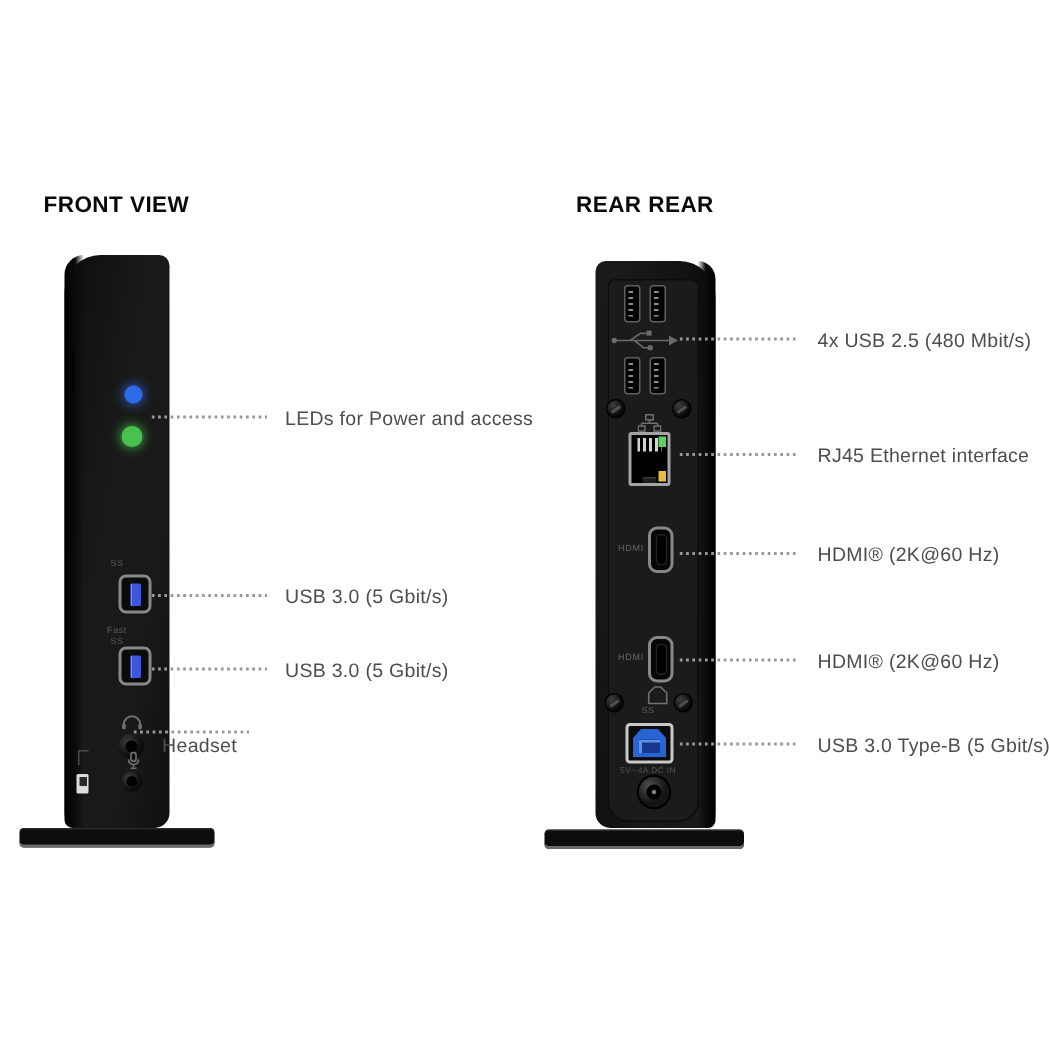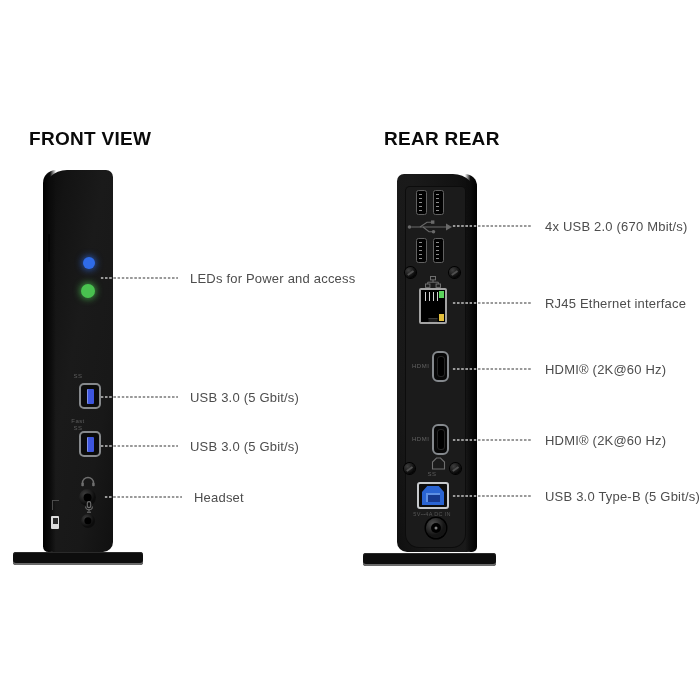--- a/index.html
+++ b/index.html
@@ -1,18 +1,18 @@
 <!DOCTYPE html>
 <html style="--title-text: #0a0a0a; --label-text: #4d4d4d; --leader-dot: #999999; --led-power: #2f6be8; --led-access: #49c14f; --usb3-blue: #3d55dd; --usbb-blue: #2a64d2; --rj45-led-green: #5bd35c; --rj45-led-yellow: #e4c03c;"><head>
 <meta charset="utf-8">
 <style>
   html,body{margin:0;padding:0;background:#fff;}
   .canvas{position:relative;width:700px;height:700px;background:#fff;overflow:hidden;
           font-family:"Liberation Sans",sans-serif;}
-  .view-title{position:absolute;font-size:19px;font-weight:700;letter-spacing:.3px;
+  .view-title{position:absolute;font-size:15px;font-weight:700;letter-spacing:.3px;
               color:var(--title-text,#0a0a0a);}
   
   .device{position:absolute;background:linear-gradient(100deg,#0a0a0a 0%,#131313 18%,#1a1a1a 45%,#181818 75%,#101010 100%);}
   .device-front{left:43px;top:170px;width:70px;height:382px;border-radius:24px 7px 10px 10px;}
   .device-front::before{content:"";position:absolute;left:0;top:0;bottom:0;width:13px;
       background:linear-gradient(90deg,#000 0%,#0b0b0b 55%,rgba(0,0,0,0)exit 100%);
       background:linear-gradient(90deg,#000 0%,#0b0b0b 55%,rgba(0,0,0,0) 100%);
       border-radius:24px 0 0 10px;}
   .device-rear{left:397px;top:174px;width:80px;height:378px;border-radius:7px 24px 10px 10px;
       background:linear-gradient(260deg,#0a0a0a 0%,#121212 15%,#1a1a1a 45%,#181818 78%,#0f0f0f 100%);}
@@ -144,21 +144,21 @@
     <span class="callout-label">LEDs for Power and access</span>
   </div>
   <div class="callout" style="left:100px;top:387px;">
     <span class="leader"></span>
     <span class="callout-label">USB 3.0 (5 Gbit/s)</span>
   </div>
   <div class="callout" style="left:100px;top:436px;">
     <span class="leader"></span>
     <span class="callout-label">USB 3.0 (5 Gbit/s)</span>
   </div>
-  <div class="callout" style="left:104px;top:487px;">
+  <div class="callout" style="left:88px;top:487px;flex-direction:column;">
     <span class="leader"></span>
     <span class="callout-label">Headset</span>
   </div>
 
   <div class="view-title" style="left:384px;top:128px;">REAR REAR</div>
 
   <div class="device device-rear">
     <div class="rear-panel"></div>
 
     <div class="usb2-port" style="left:19px;top:16px;"></div>
@@ -216,21 +216,21 @@
     </div>
 
     <div class="power-rating">5V⎓4A DC IN</div>
 
     <div class="power-jack"></div>
   </div>
   <div class="base base-rear"></div>
 
   <div class="callout rear" style="left:452px;top:216px;">
     <span class="leader"></span>
-    <span class="callout-label">4x USB 2.0 (670 Mbit/s)</span>
+    <span class="callout-label">4x USB 2.5 (480 Mbit/s)</span>
   </div>
   <div class="callout rear" style="left:452px;top:293px;">
     <span class="leader"></span>
     <span class="callout-label">RJ45 Ethernet interface</span>
   </div>
   <div class="callout rear" style="left:452px;top:359px;">
     <span class="leader"></span>
     <span class="callout-label">HDMI® (2K@60 Hz)</span>
   </div>
   <div class="callout rear" style="left:452px;top:430px;">

